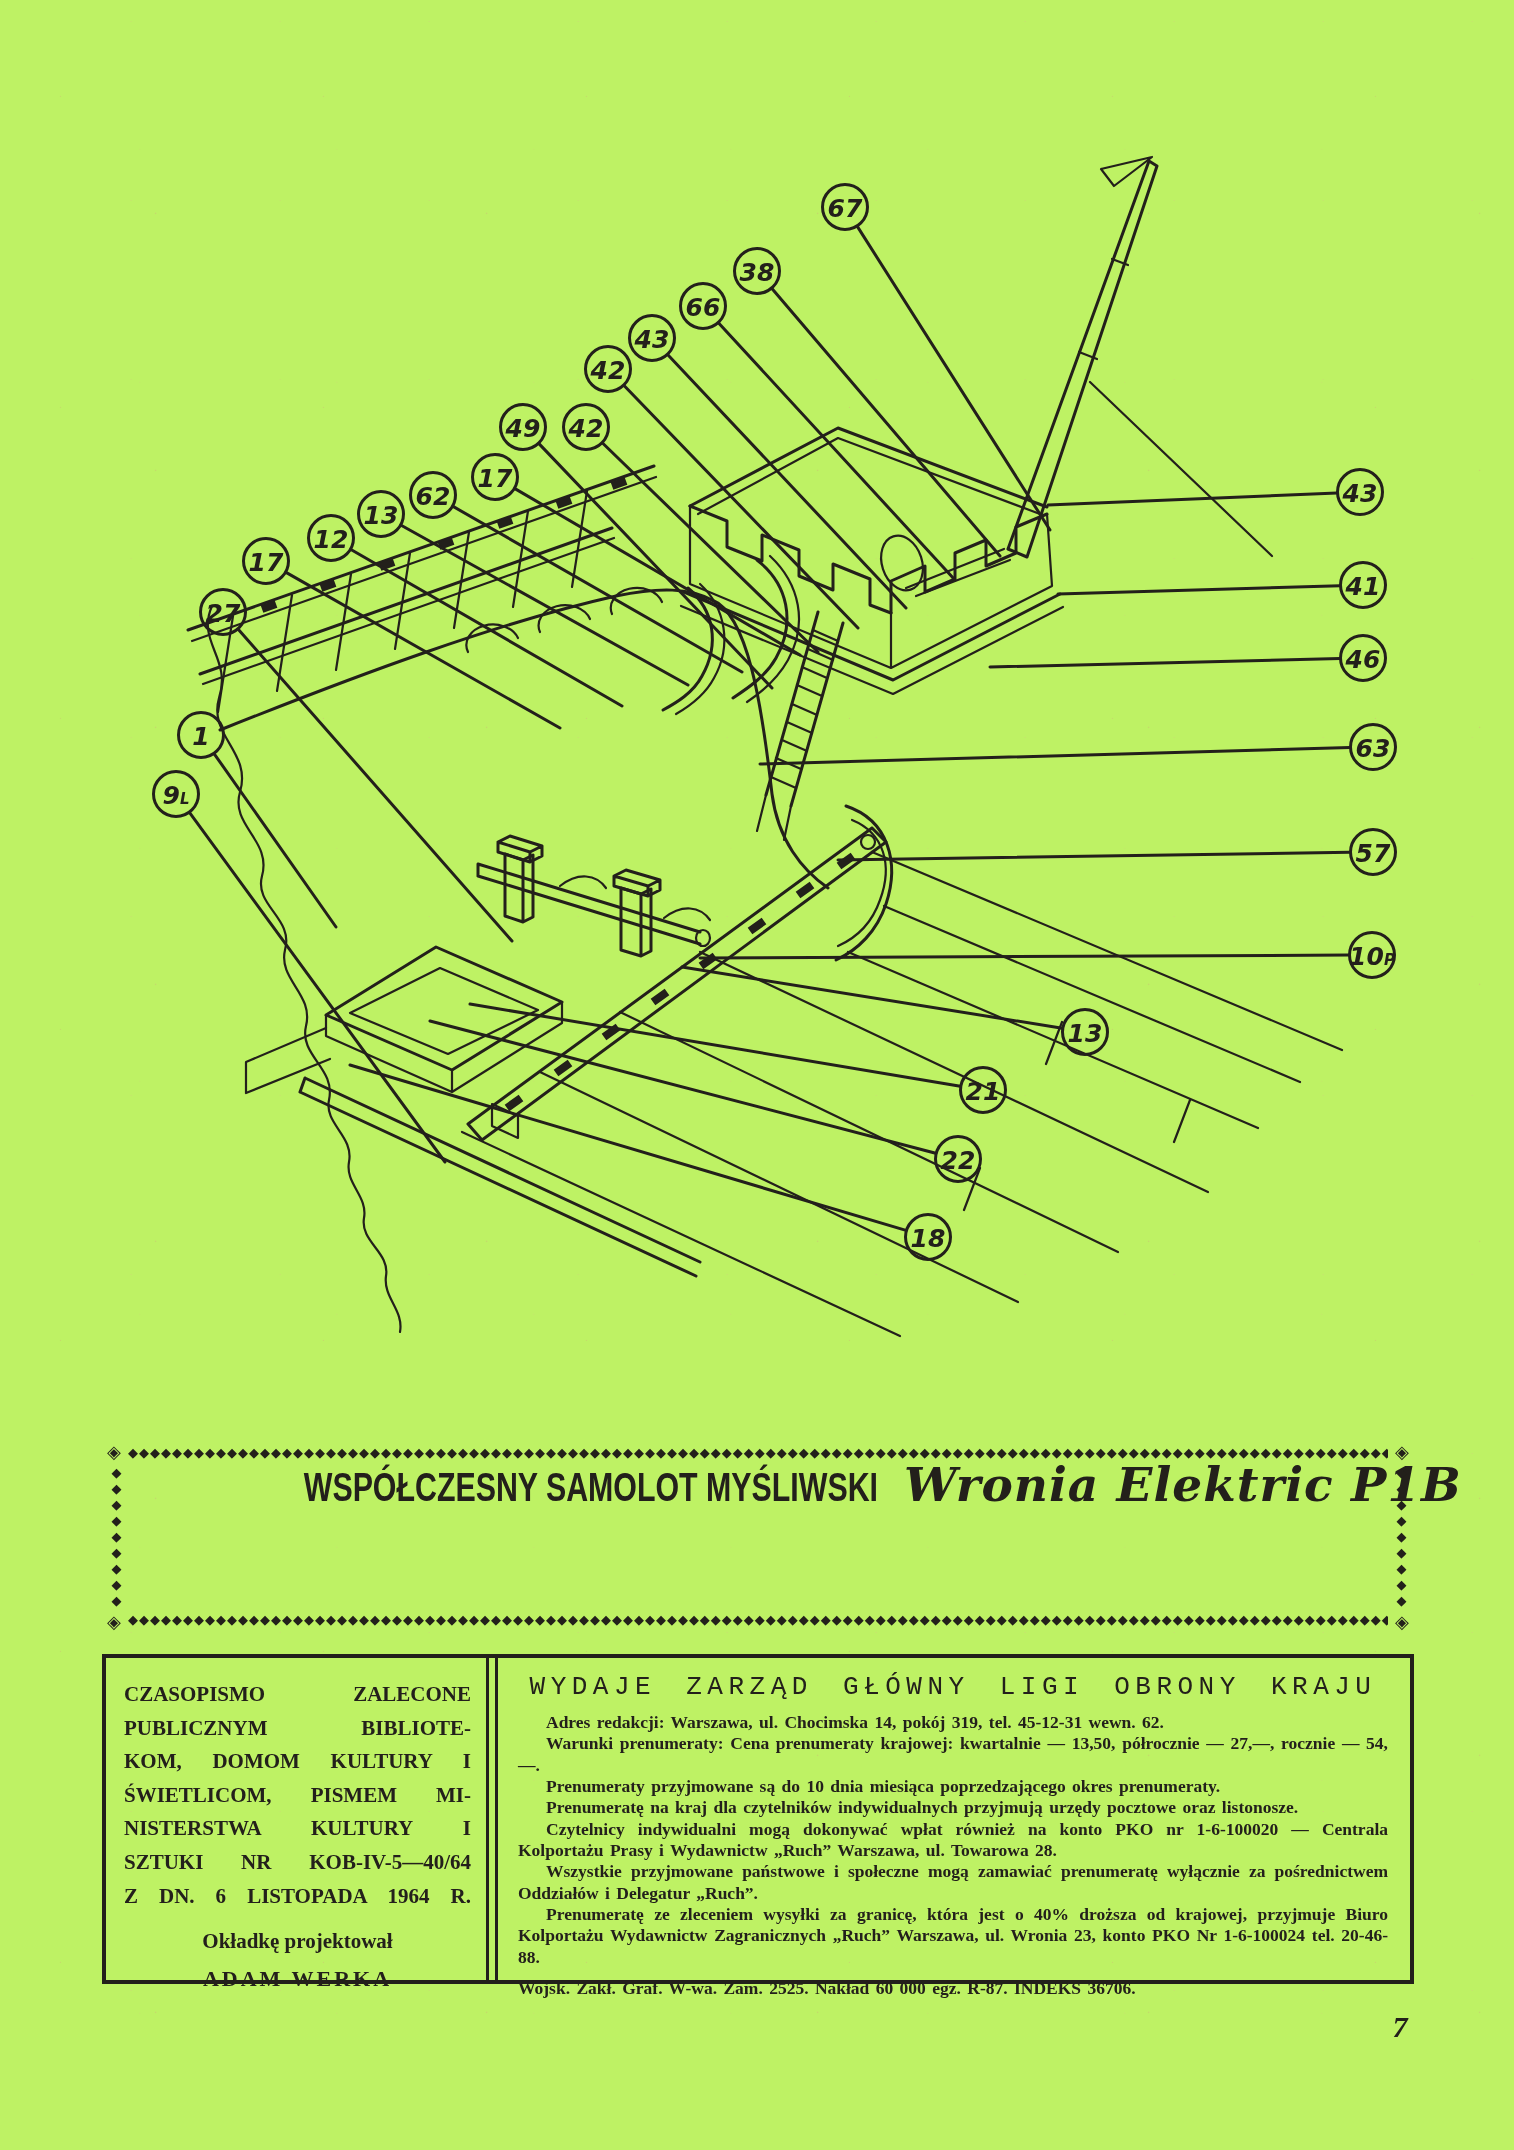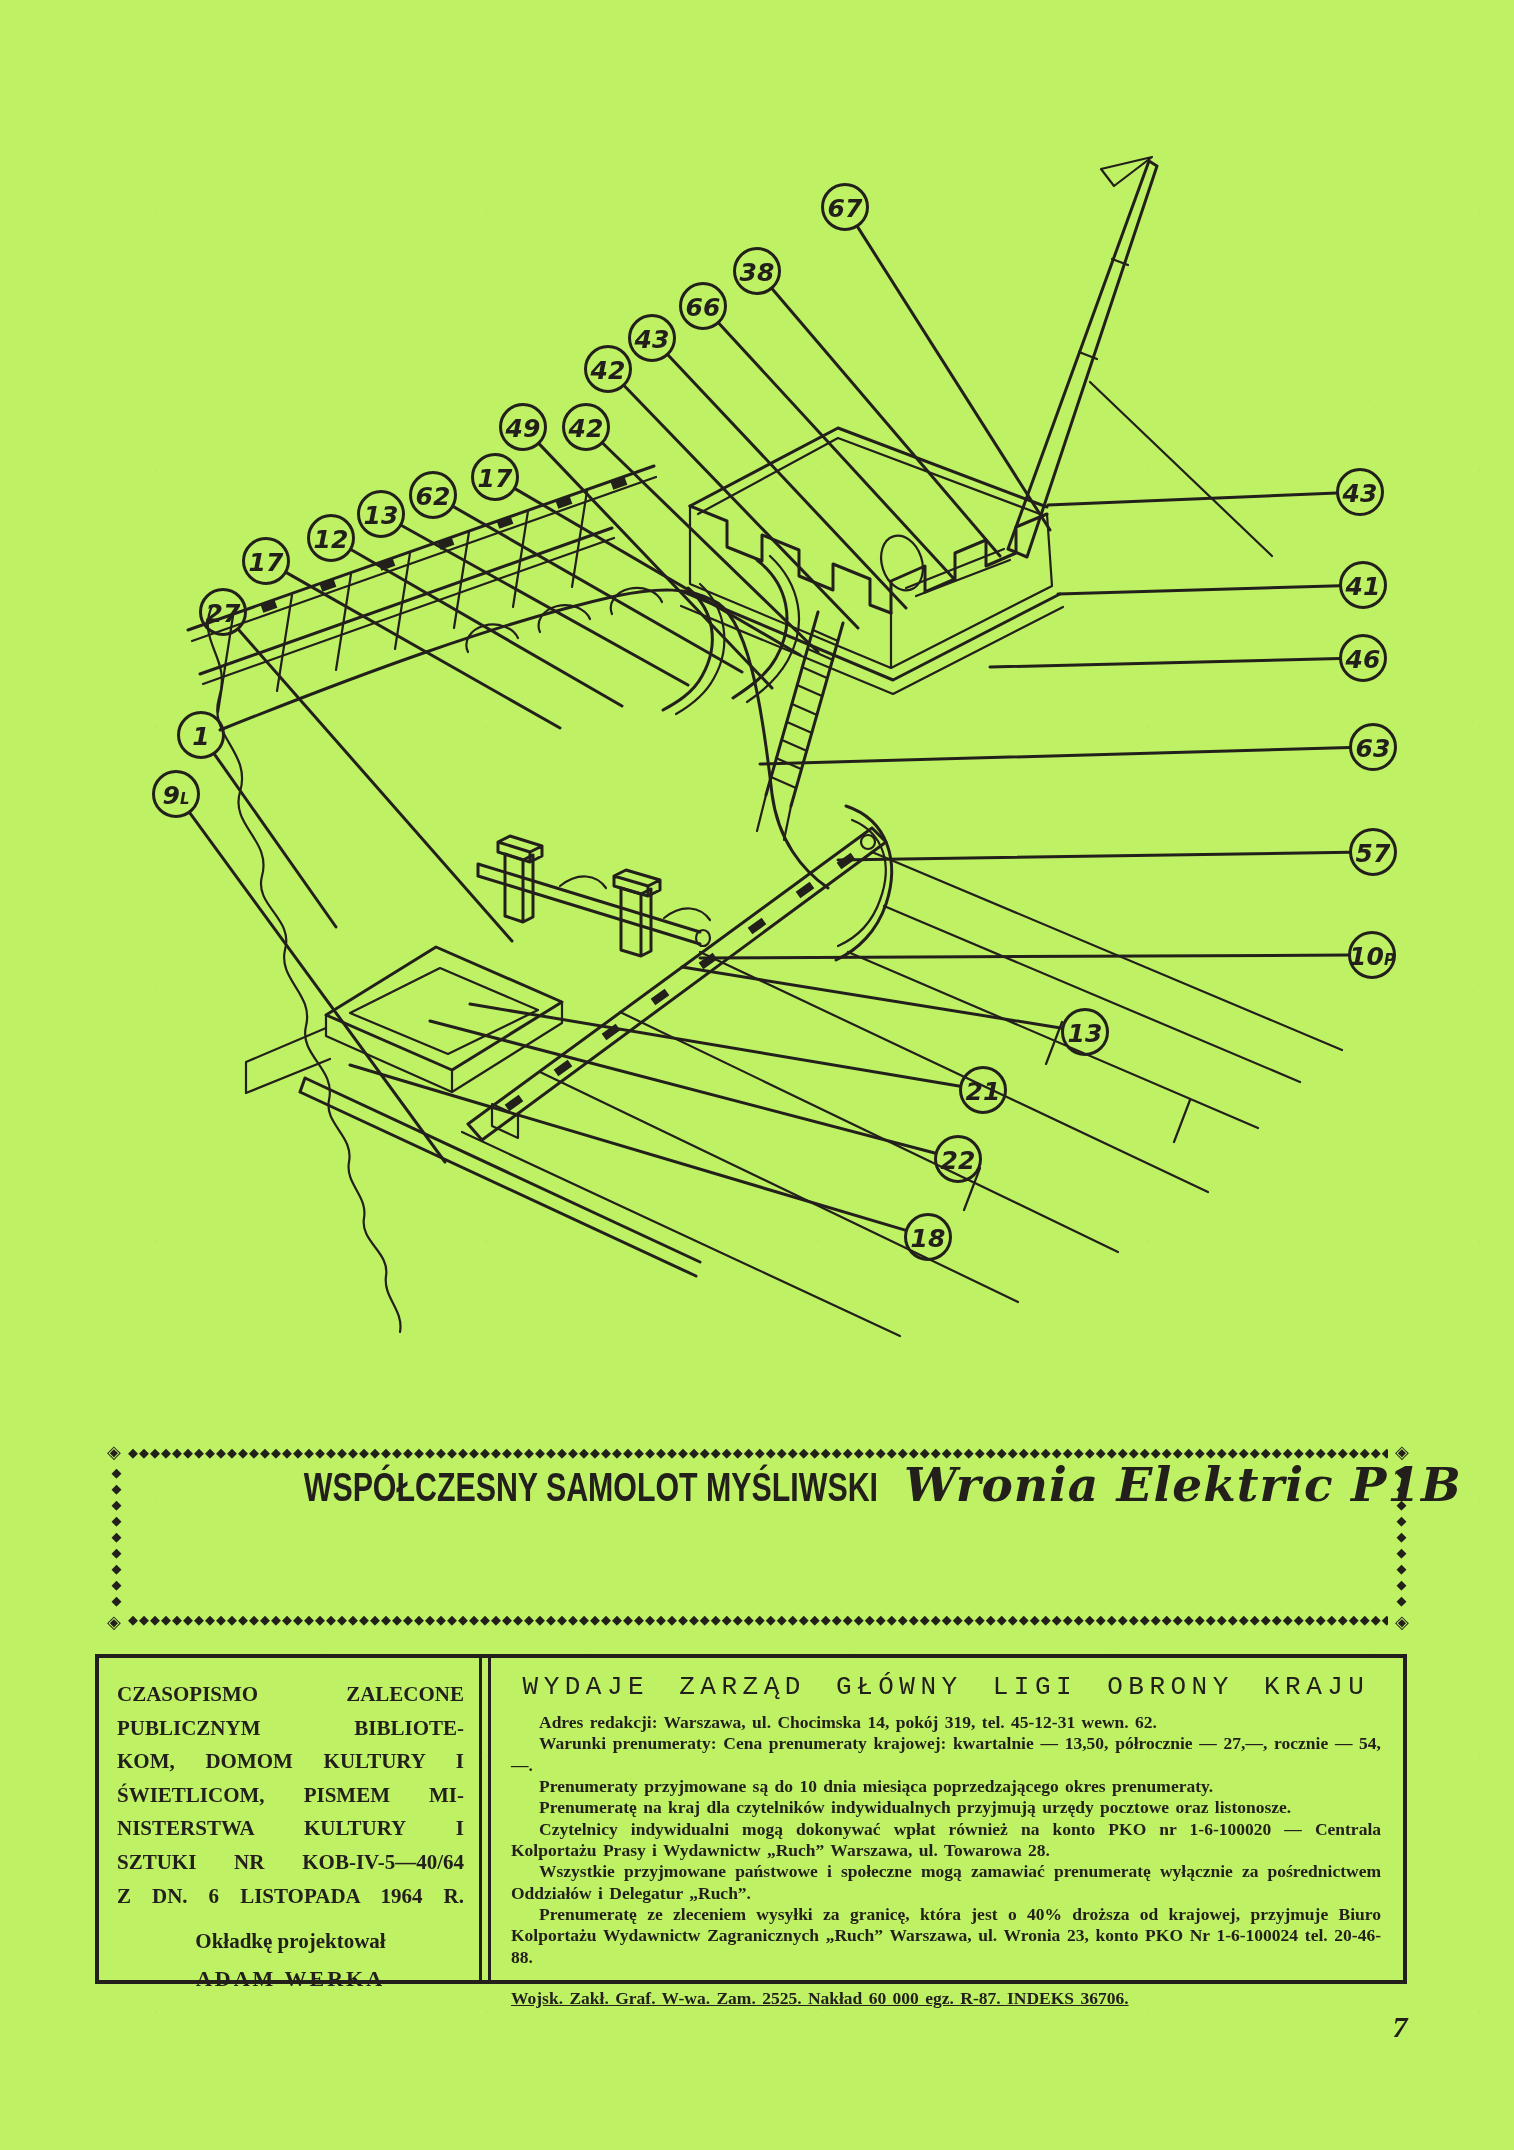--- a/index.html
+++ b/index.html
@@ -60,21 +60,21 @@
     font-size:41px; letter-spacing:0px; vertical-align:baseline;
   }
   .sub-right{
     display:inline-block; margin-left:22px;
     font-family:"DejaVu Serif", serif; font-weight:bold; font-style:italic;
     font-size:47px; letter-spacing:1px; vertical-align:baseline;
   }
 
   
   .colophon{
-    position:absolute; left:95px; top:1654px; width:1312px; height:330px;
+    position:absolute; left:102px; top:1654px; width:1312px; height:330px;
     box-sizing:border-box; border:4px solid #23201b; display:flex;
   }
   .col-left{
     width:380px; box-sizing:border-box; padding:20px 15px 0 18px;
     font-weight:bold; font-size:21px;
   }
   .jline{ text-align:justify; text-align-last:justify; line-height:1.6; }
   .credit-label{ text-align:center; margin-top:16px; font-size:21px; }
   .credit-name { text-align:center; margin-top:12px; font-size:22px; letter-spacing:3px; }
   .col-div{ width:6px; border-left:3.5px solid #23201b; border-right:3.5px solid #23201b; }
@@ -82,21 +82,21 @@
   .col-header{
     font-family:Liberation Mono, monospace; font-weight:400;
     font-size:26px; letter-spacing:5.5px; word-spacing:9px; margin:2px 0 10px 0;
     white-space:nowrap;
     text-align:center;
   }
   .cp{
     margin:0; font-weight:bold; font-size:17.5px; line-height:1.22;
     text-align:justify; text-indent:28px; word-spacing:2px;
   }
-  .cp.imprint{ text-indent:0; margin-top:20px;text-decoration:underline; }
+  .cp.imprint{ text-indent:0; margin-top:10px; }
   .page-num{
     position:absolute; left:1330px; top:2010px; width:140px; text-align:center;
     font-weight:bold; font-style:italic; font-size:30px;
   }
 </style>
 </head>
 <body>
 
 <div class="page">
 

